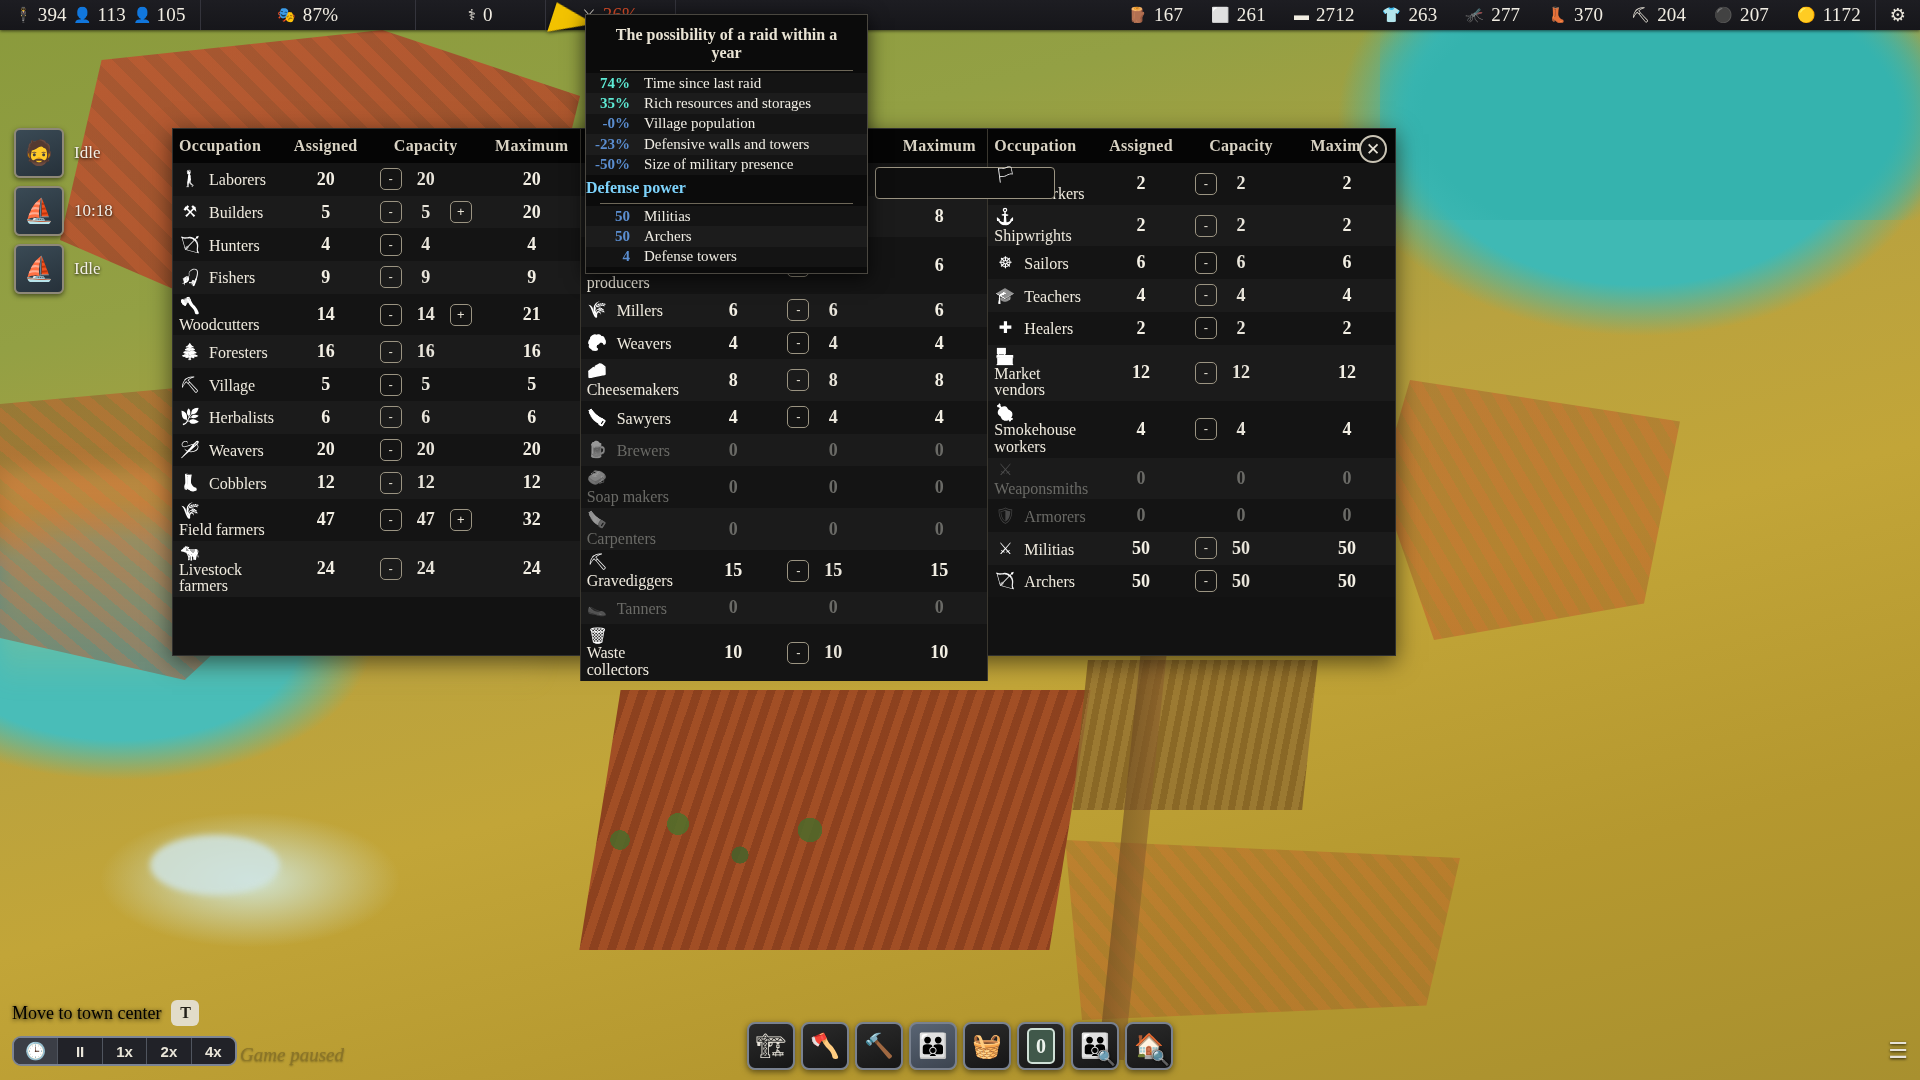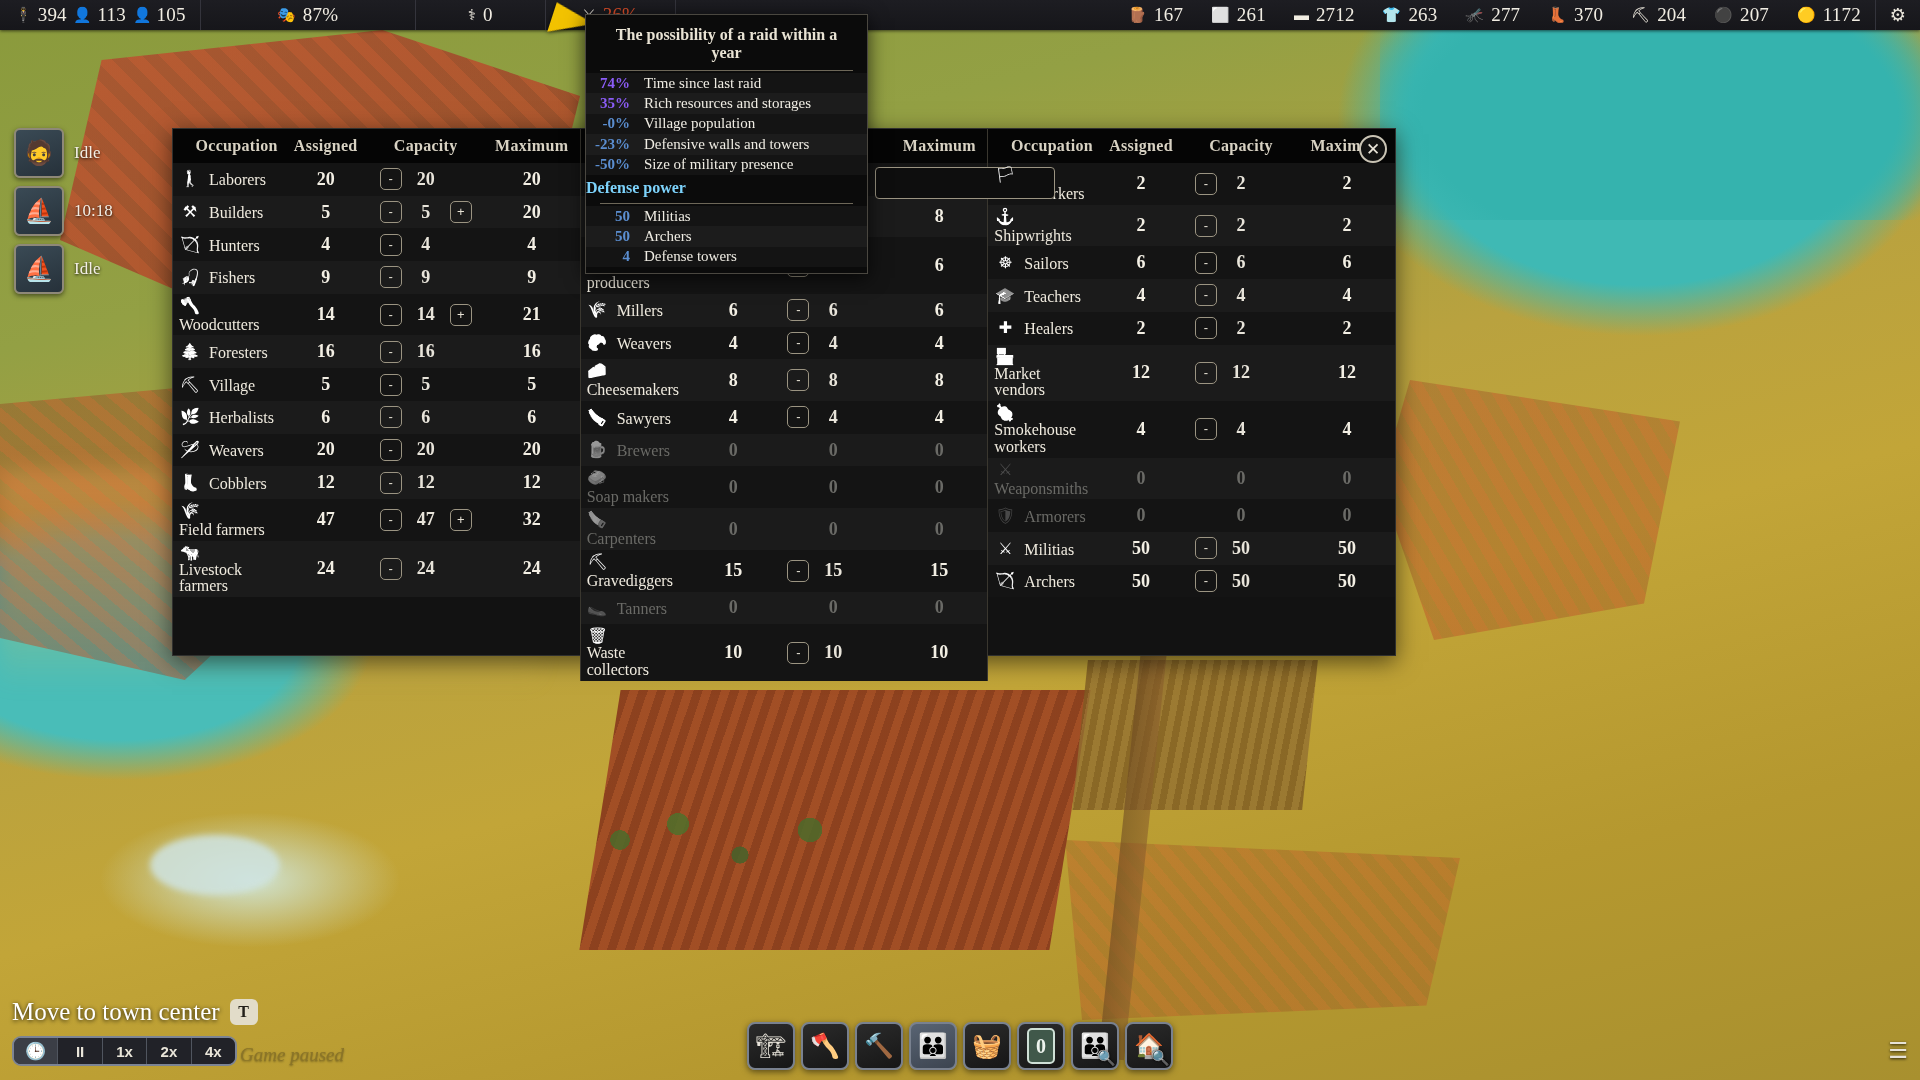--- a/index.html
+++ b/index.html
@@ -118,21 +118,21 @@
     font-family:"Liberation Sans",sans-serif;
   }
   #panel-body { flex:1; display:flex; }
   .table-col { flex:1; border-right:1px solid #3a372f; display:flex; flex-direction:column; }
   .table-col:last-child { border-right:none; }
   table.occ { width:100%; border-collapse: collapse; font-size:16px; }
   table.occ thead th {
     background:#050505; color:#d8d2c3; font-weight:bold; font-size:16px;
     padding: 8px 6px; text-align:center; letter-spacing:.3px;
   }
-  table.occ thead th.occ-h { text-align:right; }
+  table.occ thead th.occ-h { text-align:left; }
   table.occ tbody tr { height: 32.7px; }
   table.occ tbody tr:nth-child(odd) { background:#141414; }
   table.occ tbody tr:nth-child(even) { background:#1b1b1b; }
   table.occ td { padding: 2px 6px; vertical-align: middle; }
   td.name { color:#efeade; }
   td.name .row-ico { display:inline-block; width:22px; text-align:center; margin-right:8px; font-size:16px; filter: grayscale(1) brightness(2.2);}
   td.num { text-align:center; font-weight:bold; font-size:18px; color:#f3efe4; width:84px; }
   td.cap { width:116px; }
   td.max { width:96px; text-align:center; font-weight:bold; font-size:18px; color:#f3efe4; }
   .cap-wrap { display:flex; align-items:center; justify-content:center; gap:12px; }
@@ -152,33 +152,33 @@
     position:absolute; left:585px; top:14px; width:283px; z-index:60;
     background:#0b0b0b; border:1px solid #4a4740; padding: 8px 0 6px 0;
     box-shadow: 0 4px 18px rgba(0,0,0,.7);
   }
   #tooltip .tt-title { text-align:center; font-size:16px; font-weight:bold; color:#e9e3d4; padding: 3px 24px 8px; }
   #tooltip .tt-rule { height:1px; background:#6d6758; margin: 0 14px 2px; }
   #tooltip .tt-row { display:flex; align-items:center; height:20.4px; font-size:15px; }
   #tooltip .tt-row:nth-child(odd) { background:#141414; }
   #tooltip .tt-row:nth-child(even) { background:#1c1c1c; }
   #tooltip .tt-val { width:58px; text-align:right; padding-right:14px; font-weight:bold; }
-  #tooltip .tt-val.pos { color:#8b5cf6; }
+  #tooltip .tt-val.pos { color:#5eead4; }
   #tooltip .tt-val.neg { color:#5b8ed0; }
   #tooltip .tt-val.blue { color:#5b8ed0; }
   #tooltip .tt-lbl { color:#efece3; }
   #tooltip .tt-sub { text-align:left; font-size:16px; font-weight:bold; color:#7dd3fc; padding:4px 0 6px; }
   #tt-arrow { position:absolute; left:551px; top:8px; width:0;height:0; z-index:59;
     border-top: 9px solid transparent; border-bottom: 22px solid transparent; border-left: 42px solid #f2c200;
     transform: rotate(18deg); filter: drop-shadow(0 1px 2px rgba(0,0,0,.6)); }
 
   
   #bottom-left { position:absolute; left:12px; bottom:14px; z-index:35; }
   #hint-row { display:flex; align-items:center; gap:10px; margin-bottom:10px; }
-  #hint-row .hint-text { font-size:25px; color:#ffffff; text-shadow:0 1px 4px rgba(0,0,0,.9); }
+  #hint-row .hint-text { font-size:18px; color:#000000; text-shadow:0 1px 4px rgba(0,0,0,.9); }
   #hint-row .keycap {
     width:28px;height:26px;border-radius:6px;background:#e2dcc9;color:#23201a;
     display:flex;align-items:center;justify-content:center;font-size:16px;font-weight:bold;
     font-family:"Liberation Serif",serif;
   }
   #speed-bar { display:flex; align-items:center; background:#2d2f36; border:2px solid #7c8494;
     border-radius:9px; overflow:hidden; height:30px; width:225px; }
   #speed-bar .sp { flex:1; height:100%; display:flex;align-items:center;justify-content:center;
     font-size:15px; font-weight:bold; color:#e9e5d9; border-right:1px solid #50555f; cursor:pointer;
     font-family:"Liberation Sans",sans-serif; background:#212228;}

